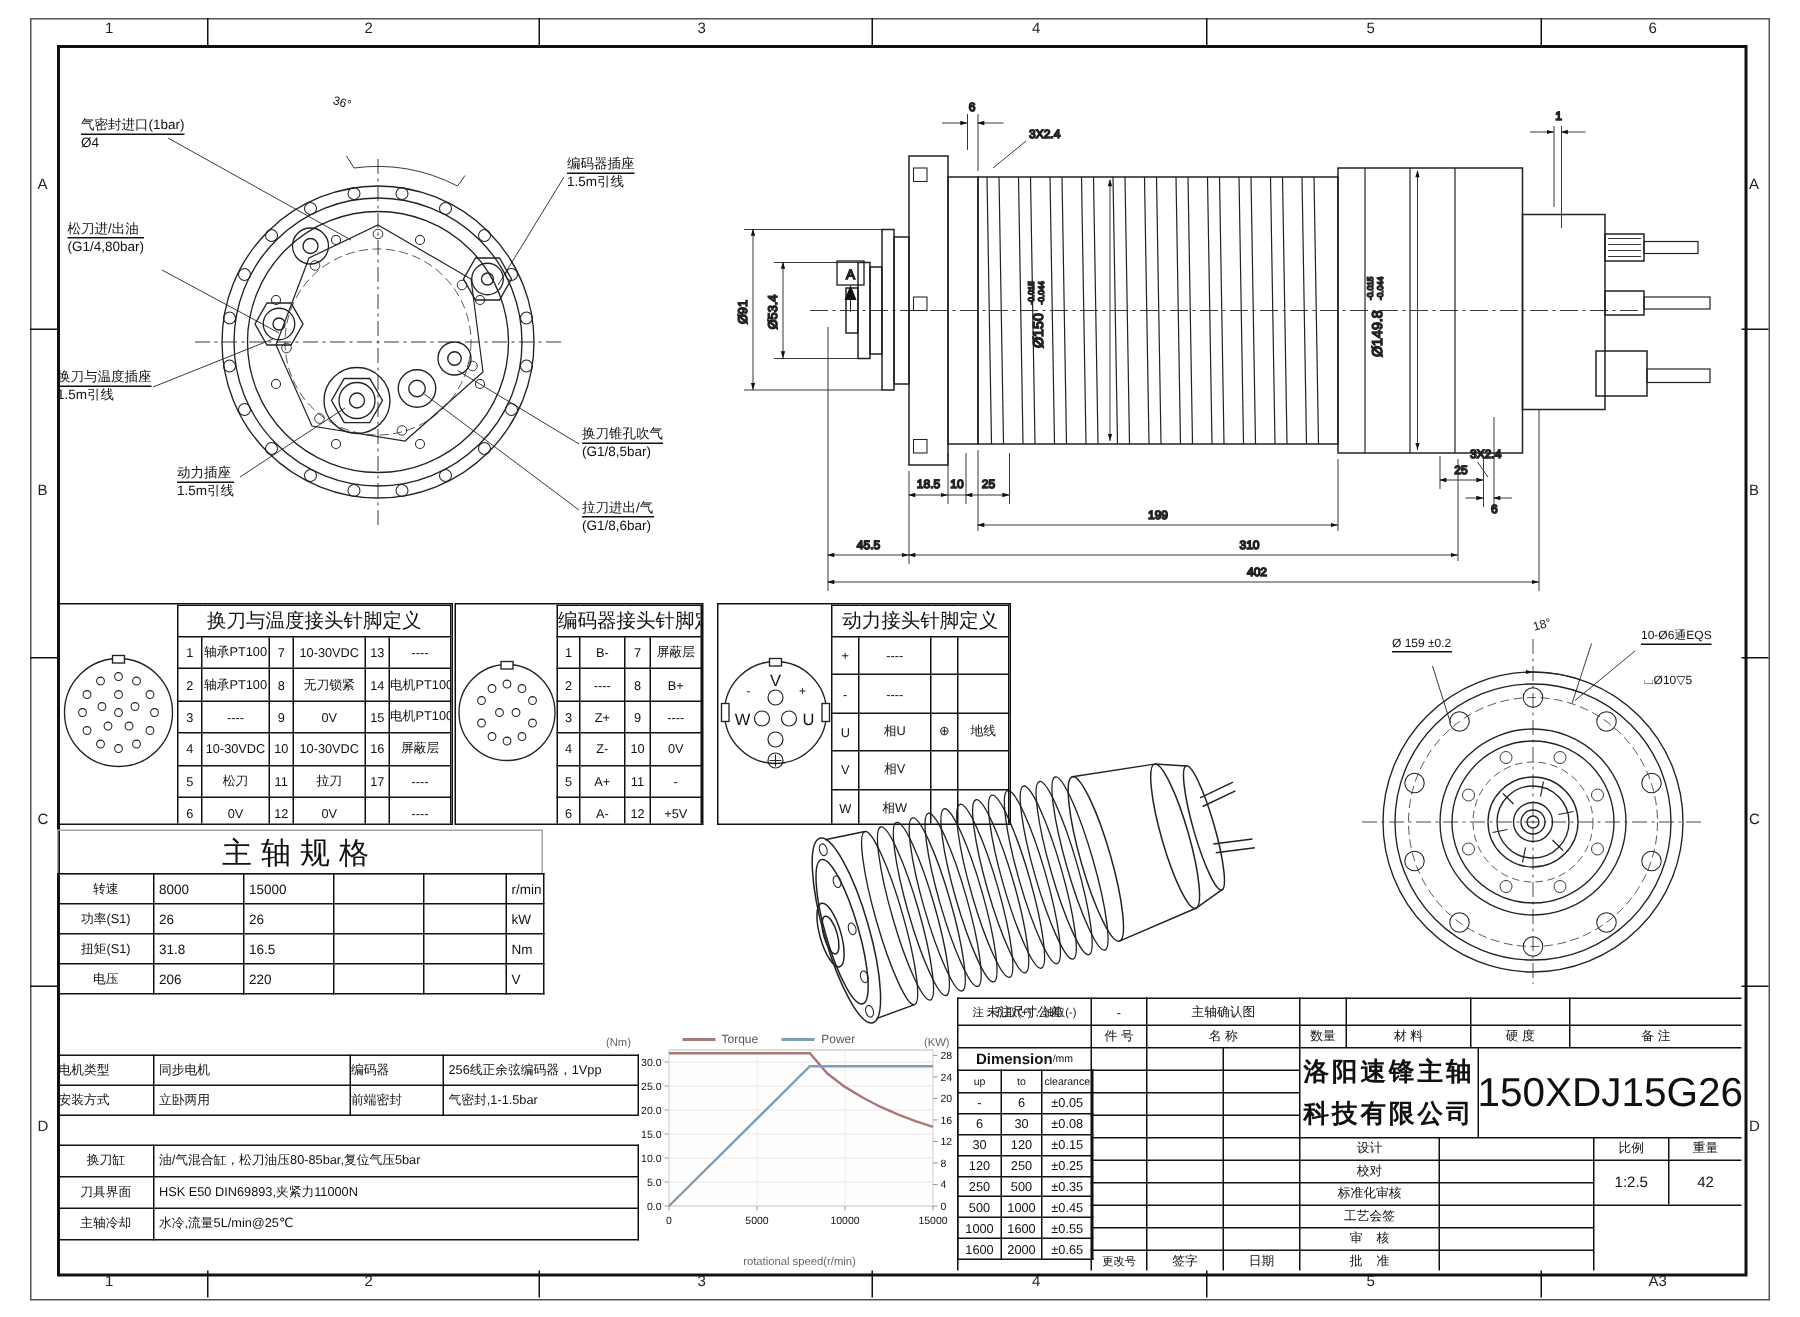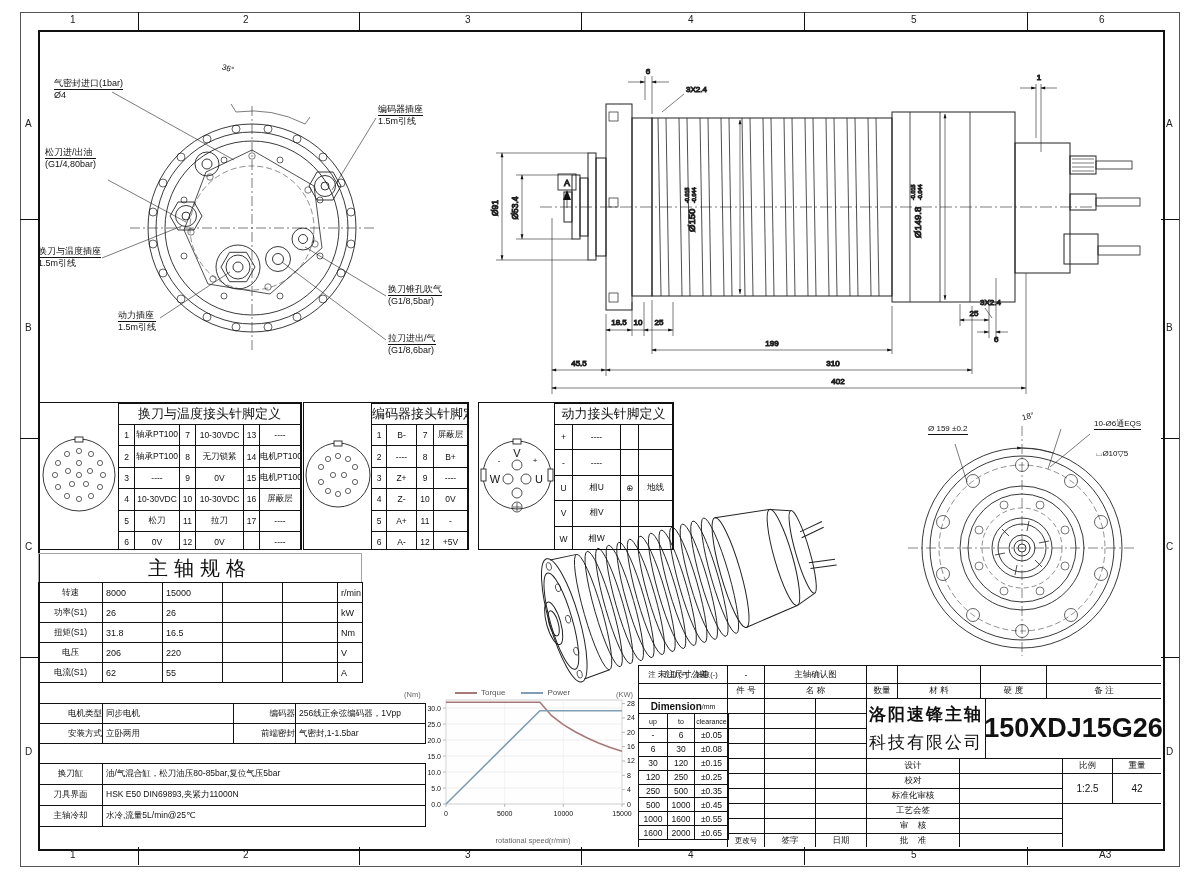--- a/index.html
+++ b/index.html
@@ -18,21 +18,21 @@
   .pinblock{position:absolute;border:1px solid #111;overflow:hidden}
   .pinblock table{position:absolute;top:0;right:0}
   .pinblock thead th{height:20px;font-size:13px}
   .pinblock tbody td{height:20.4px}
   .pinblock.p3 tbody td{height:24.4px}
   .spec-title{position:absolute;border:1px solid #a3a3a3;display:flex;align-items:center;justify-content:center;
               font-size:20px;letter-spacing:6px}
   .spec-num td{height:19px;font-size:9px;text-align:left;padding-left:3px}
   .spec-num td:first-child{text-align:center;padding-left:0;font-size:8.5px}
   .spec-info td{height:19px;font-size:8.5px;text-align:left;padding-left:3px}
-  .spec-info td:first-child,.spec-info td:nth-child(3){text-align:right;padding-left:0}
+  .spec-info td:first-child,.spec-info td:nth-child(3){text-align:left;padding-left:0}
   .spec-full td{height:20px;font-size:8.5px;text-align:left;padding-left:3px}
   .spec-full td:first-child{text-align:center;padding-left:0}
   .tol th{height:14px;font-size:7px}
   .tol td{height:12.9px;font-size:8.5px}
   .tb-lab{position:absolute;font-size:8.5px;display:flex;align-items:center;justify-content:center;white-space:nowrap}
   .dimtext{position:absolute;font-size:8px;white-space:nowrap}
   .legend{position:absolute;display:flex;gap:16px;align-items:center;font-size:8px;color:#555}
   .legend .sw{display:inline-block;width:22px;height:2px;margin-right:4px;vertical-align:middle}
   .axu{position:absolute;font-size:7.5px;color:#666}
   svg{position:absolute;overflow:visible}
@@ -703,28 +703,20 @@
           <td></td>
           <td>Nm</td>
         </tr>
         <tr>
           <td>电压</td>
           <td>206</td>
           <td>220</td>
           <td></td>
           <td></td>
           <td>V</td>
-        </tr>
-        <tr>
-          <td>电流(S1)</td>
-          <td>62</td>
-          <td>55</td>
-          <td></td>
-          <td></td>
-          <td>A</td>
         </tr>
       </tbody>
     </table>
   <table class="abs spec-info" style="left:38px;top:703px;width:387px">
     <colgroup>
         <col style="width:64px">
         <col style="width:131px">
         <col style="width:62px">
         <col style="width:130px">
       </colgroup>
@@ -918,22 +910,22 @@
         </tr>
         <tr>
           <td>1600</td>
           <td>2000</td>
           <td>±0.65</td>
         </tr>
       </tbody>
     </table>
 
   <div class="tb-lab" style="left:867px;top:700px;width:118px;height:28px;font-size:17px;font-weight:bold;letter-spacing:2px">洛阳速锋主轴</div>
-  <div class="tb-lab" style="left:867px;top:728px;width:118px;height:28px;font-size:17px;font-weight:normal;letter-spacing:2px">科技有限公司</div>
-  <div class="tb-lab" style="left:986px;top:699px;width:175px;height:58px;font-size:27px;font-weight:bold">150XDJ15G26</div>
+  <div class="tb-lab" style="left:867px;top:728px;width:118px;height:28px;font-size:17px;font-weight:bold;letter-spacing:2px">科技有限公司</div>
+  <div class="tb-lab" style="left:986px;top:699px;width:175px;height:58px;font-size:27px;font-weight:normal">150XDJ15G26</div>
 
   <div class="tb-lab" style="left:867px;top:759px;width:92px;height:13px">设计</div>
   <div class="tb-lab" style="left:867px;top:774px;width:92px;height:13px">校对</div>
   <div class="tb-lab" style="left:867px;top:789px;width:92px;height:13px">标准化审核</div>
   <div class="tb-lab" style="left:867px;top:804px;width:92px;height:13px">工艺会签</div>
   <div class="tb-lab" style="left:867px;top:819px;width:92px;height:13px;white-space:pre">审    核</div>
   <div class="tb-lab" style="left:867px;top:834px;width:92px;height:13px;white-space:pre">批    准</div>
   <div class="tb-lab" style="left:728px;top:834px;width:36px;height:13px;font-size:7.5px">更改号</div>
   <div class="tb-lab" style="left:765px;top:834px;width:50px;height:13px">签字</div>
   <div class="tb-lab" style="left:816px;top:834px;width:50px;height:13px">日期</div>

